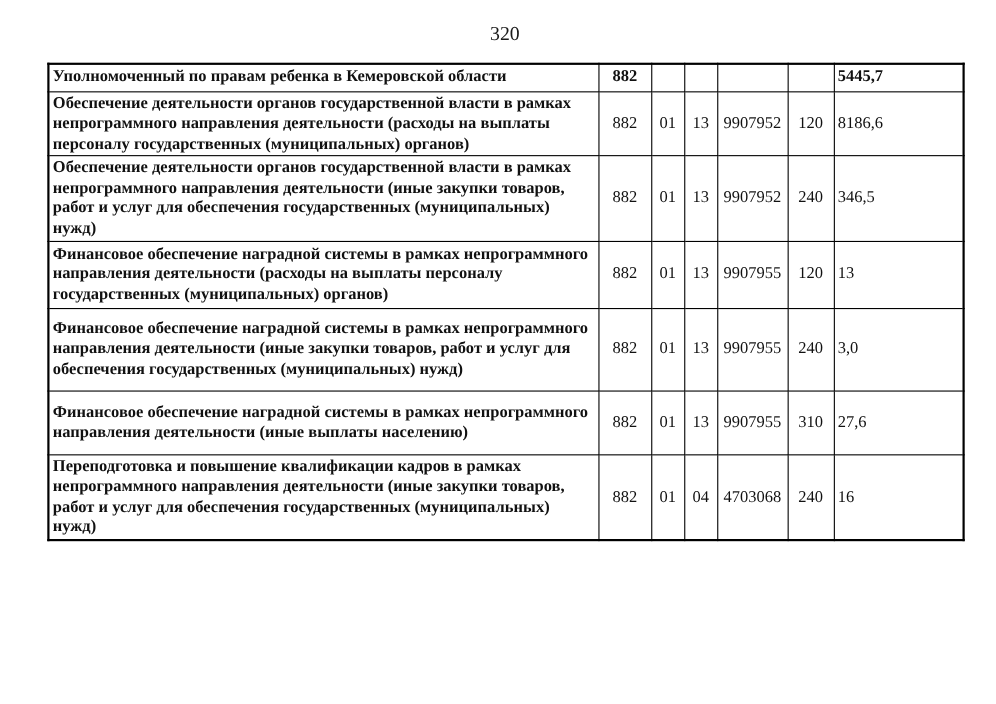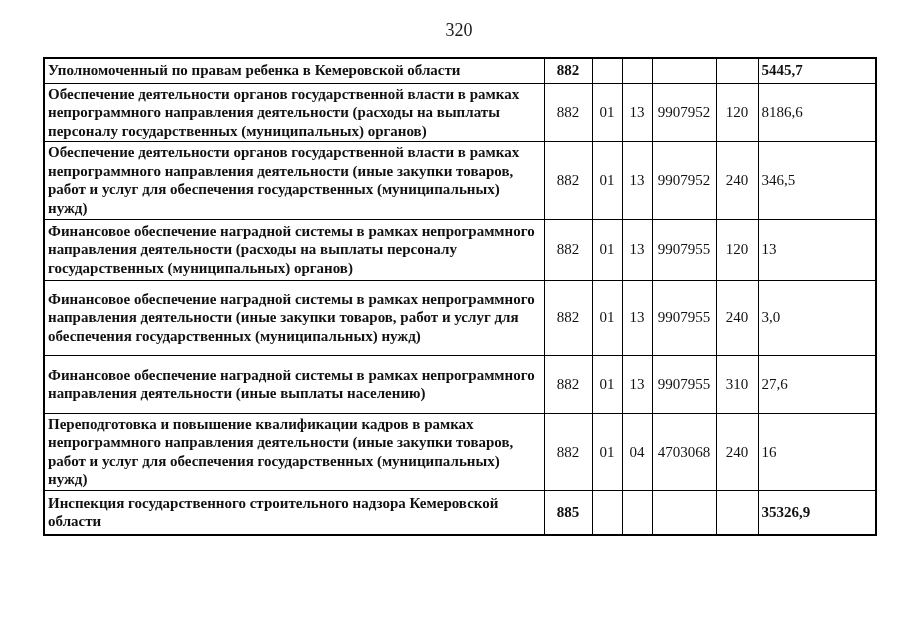--- a/index.html
+++ b/index.html
@@ -139,23 +139,14 @@
     </tr>
     <tr class="r6">
       <td class="name-cell">Переподготовка и повышение квалификации кадров в рамках непрограммного направления деятельности (иные закупки товаров, работ и услуг для обеспечения государственных (муниципальных) нужд)</td>
       <td class="code-cell">882</td>
       <td class="code-cell">01</td>
       <td class="code-cell">04</td>
       <td class="code-cell">4703068</td>
       <td class="code-cell">240</td>
       <td class="amount-cell">16</td>
     </tr>
-    <tr class="r7 bold-row">
-      <td class="name-cell">Инспекция государственного строительного надзора Кемеровской области</td>
-      <td class="code-cell">885</td>
-      <td class="code-cell"></td>
-      <td class="code-cell"></td>
-      <td class="code-cell"></td>
-      <td class="code-cell"></td>
-      <td class="amount-cell">35326,9</td>
-    </tr>
   </tbody>
 </table>
 
 </body></html>

